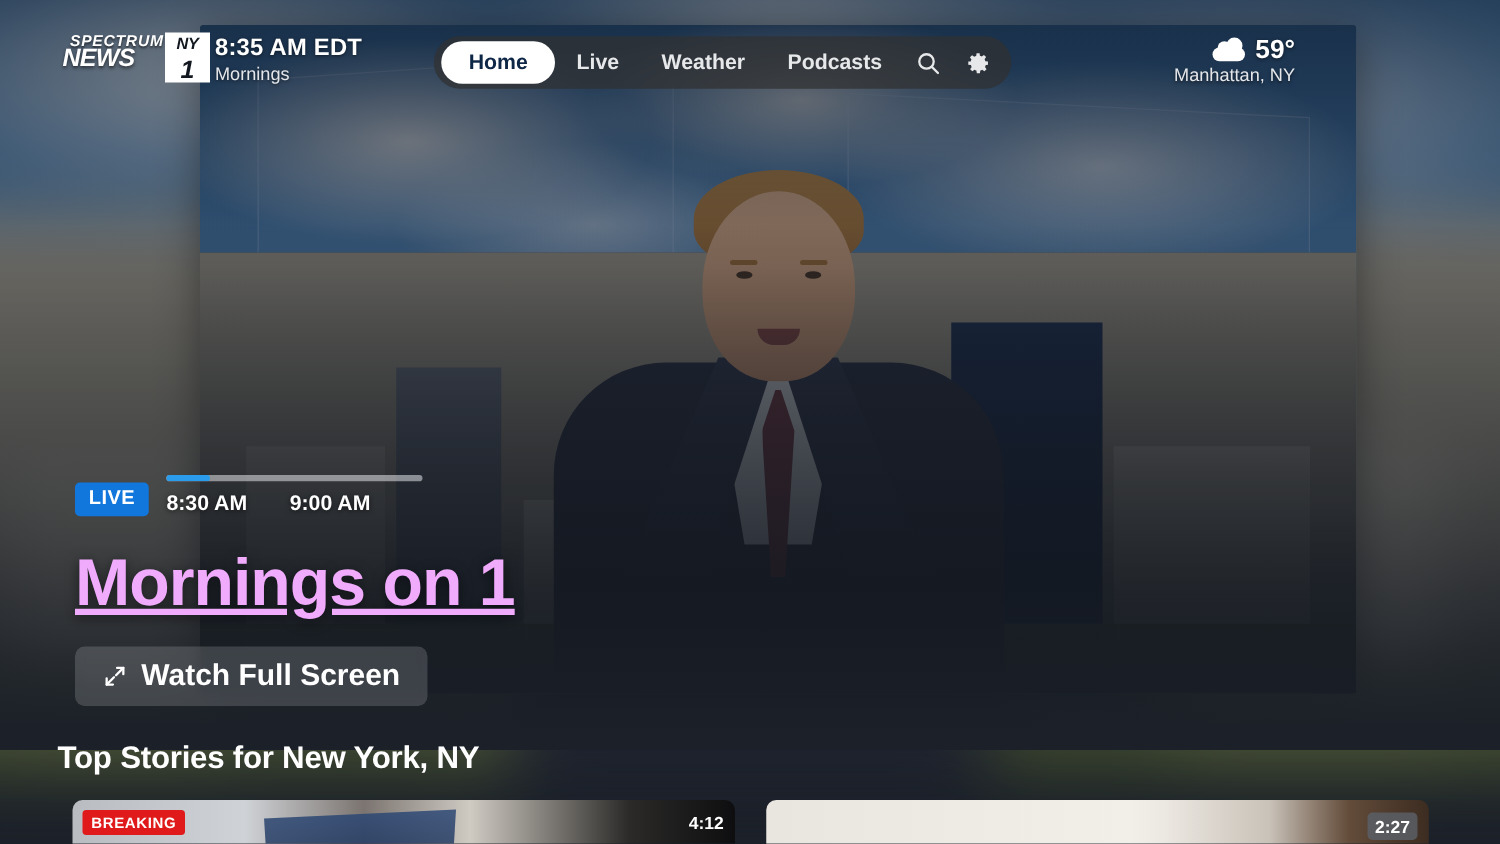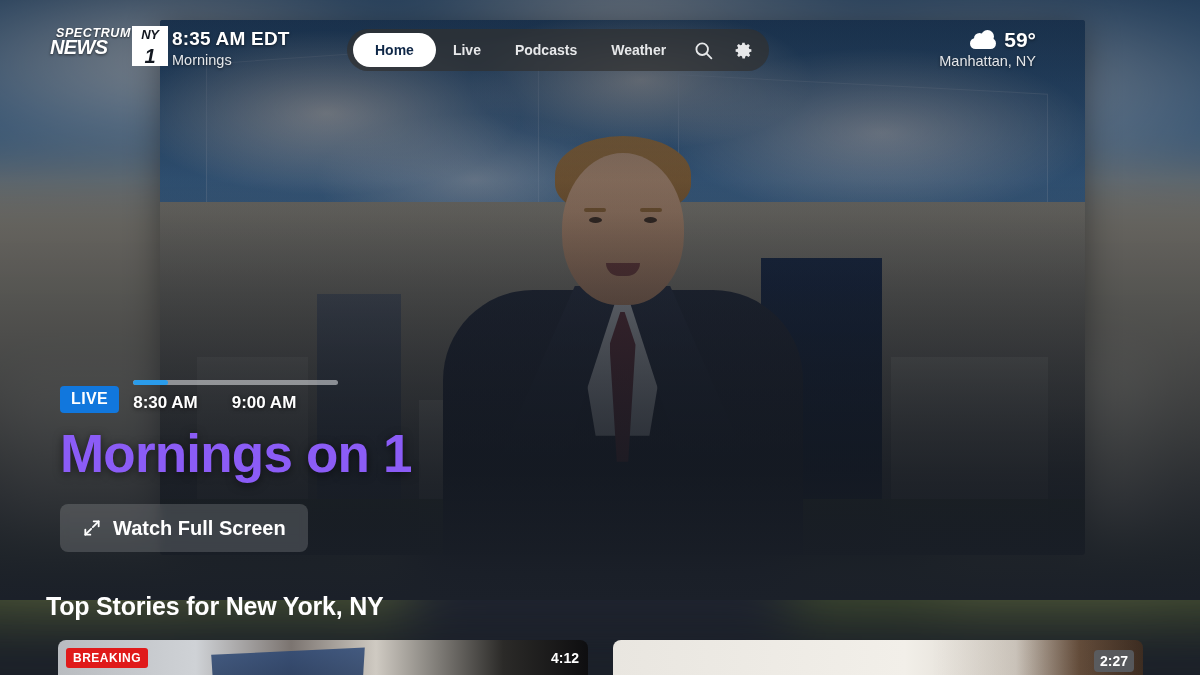--- a/index.html
+++ b/index.html
@@ -155,21 +155,21 @@
 
   .navpill {
     position:absolute; left:347px; top:29px; height:42px;
     display:flex; align-items:center; gap:0;
     background:rgba(48,48,48,.72);
     border-radius:21px; padding:0 6px;
     backdrop-filter: blur(3px);
   }
   .navitem {
     padding:0 17px; height:34px; line-height:34px;
-    font-size:14px; font-weight:bold; color:#e7e8ea;
+    font-size:17px; font-weight:bold; color:#e7e8ea;
     border-radius:17px; white-space:nowrap; cursor:pointer;
   }
   .navitem.active { background:#fff; color:#0f2747; padding:0 22px; }
   .naviconbtn {
     width:40px; height:34px; display:flex; align-items:center; justify-content:center;
     cursor:pointer;
   }
   .naviconbtn svg { display:block; }
 
   .weather { position:absolute; right:44px; top:28px; text-align:left; }
@@ -206,34 +206,35 @@
     background:rgba(225,228,232,.55); overflow:hidden;
   }
   .progfill { height:100%; background:#2a9ceb; border-radius:3px; }
   .times { display:flex; gap:34px; margin-top:8px; }
   .times span {
     font-size:17px; font-weight:bold; color:#fff;
     text-shadow:0 1px 4px rgba(0,0,0,.6);
   }
 
   .hero-title {
-    margin-top:12px; font-size:53px; font-weight:bold; color:#8b5cf6;
+    margin-top:25px; font-size:53px; font-weight:bold; color:#f0abfc;
     letter-spacing:-.8px; line-height:1.08;
     text-shadow:0 2px 10px rgba(0,0,0,.55);
+    text-decoration:underline;
   }
 
   .watch-btn {
     margin-top:22px; display:inline-flex; align-items:center; gap:11px;
     height:48px; padding:0 22px; border-radius:8px;
     background:rgba(255,255,255,.16);
     border:none; cursor:pointer;
     backdrop-filter: blur(4px);
   }
   .watch-btn .label {
-    font-size:20px; font-weight:bold; color:#fff; white-space:nowrap;
+    font-size:24px; font-weight:bold; color:#fff; white-space:nowrap;
   }
   .watch-btn svg { display:block; }
 
   
   .stories { position:absolute; left:0; top:592px; width:1200px; z-index:9; }
   .stories h2 {
     margin-left:46px; font-size:25px; font-weight:bold; color:#fff;
     letter-spacing:-.2px;
   }
   .cards { display:flex; gap:25px; margin-left:58px; margin-top:19px; }
@@ -359,22 +360,22 @@
     </div>
 
     <div class="clock">
       <div class="time">8:35 AM EDT</div>
       <div class="loc">Mornings</div>
     </div>
 
     <nav class="navpill">
       <div class="navitem active">Home</div>
       <div class="navitem">Live</div>
+      <div class="navitem">Weather</div>
       <div class="navitem">Podcasts</div>
-      <div class="navitem">Weather</div>
       <div class="naviconbtn">
         <span>
           <svg width="21" height="21" viewBox="0 0 24 24" fill="none" stroke="#e7e8ea" stroke-width="2.1" stroke-linecap="round">
             <circle cx="10.5" cy="10.5" r="6.6"></circle>
             <line x1="15.4" y1="15.4" x2="21" y2="21"></line>
           </svg>
         </span>
       </div>
       <div class="naviconbtn">
         <span>

